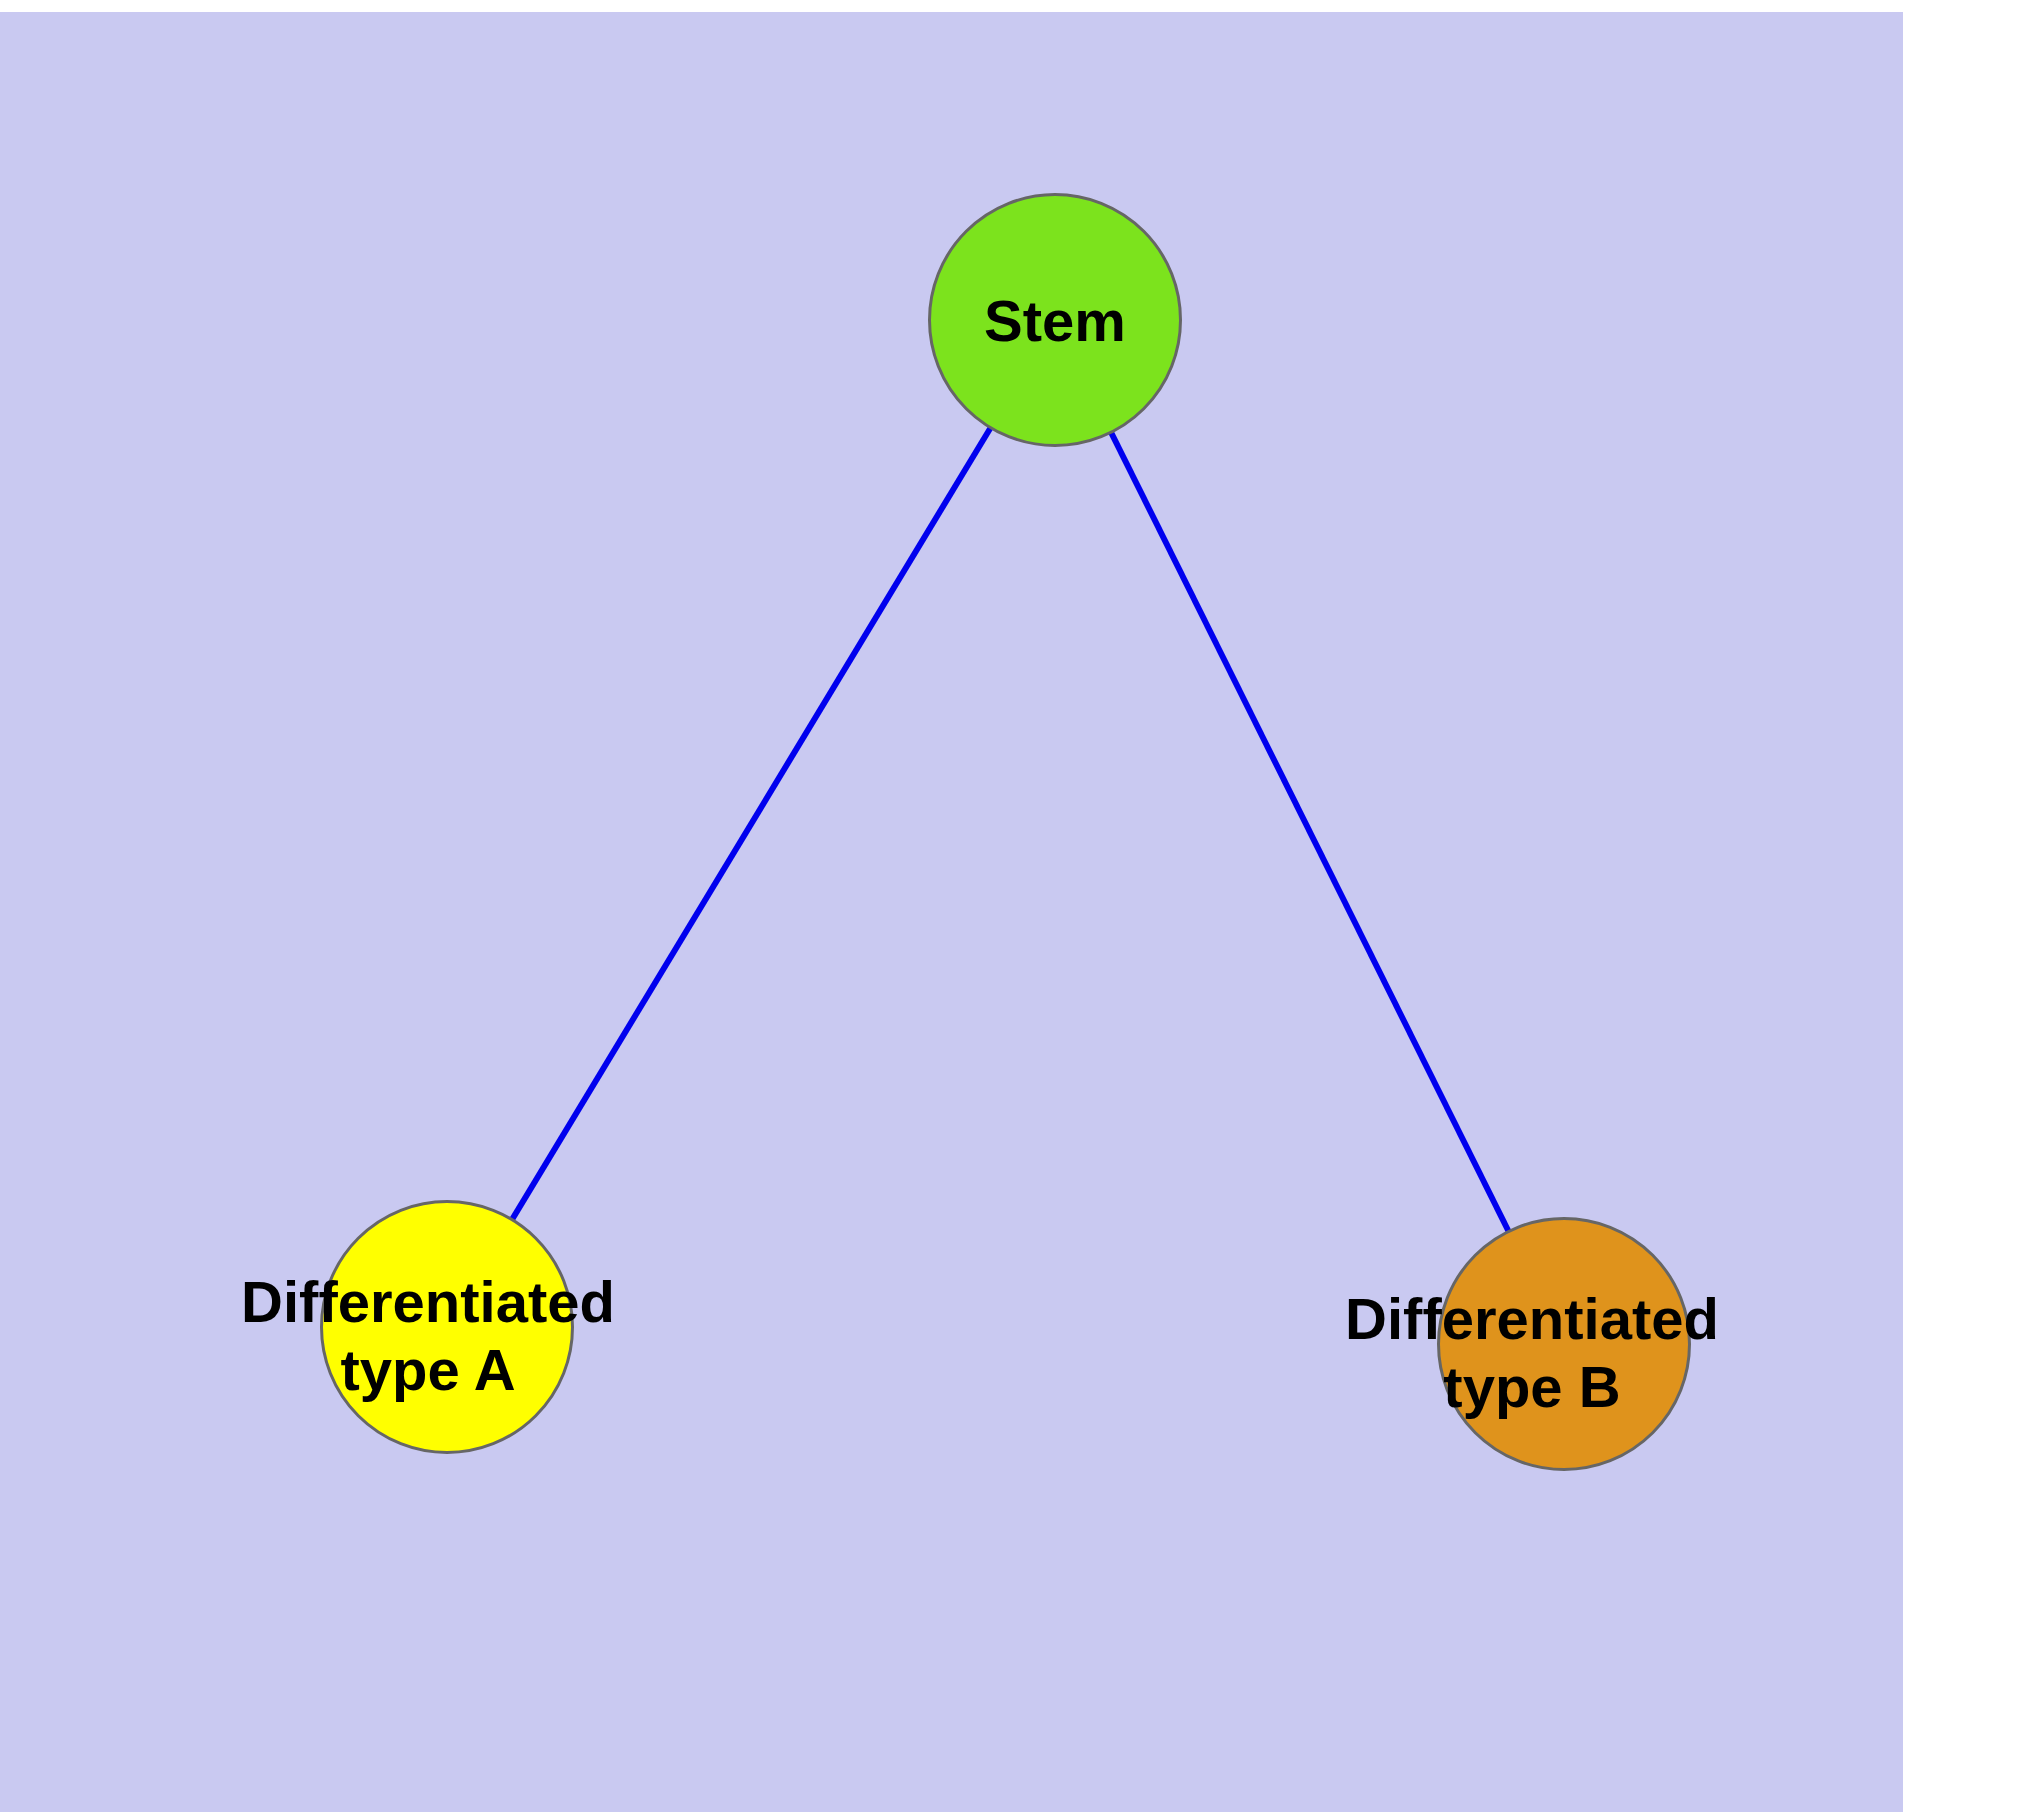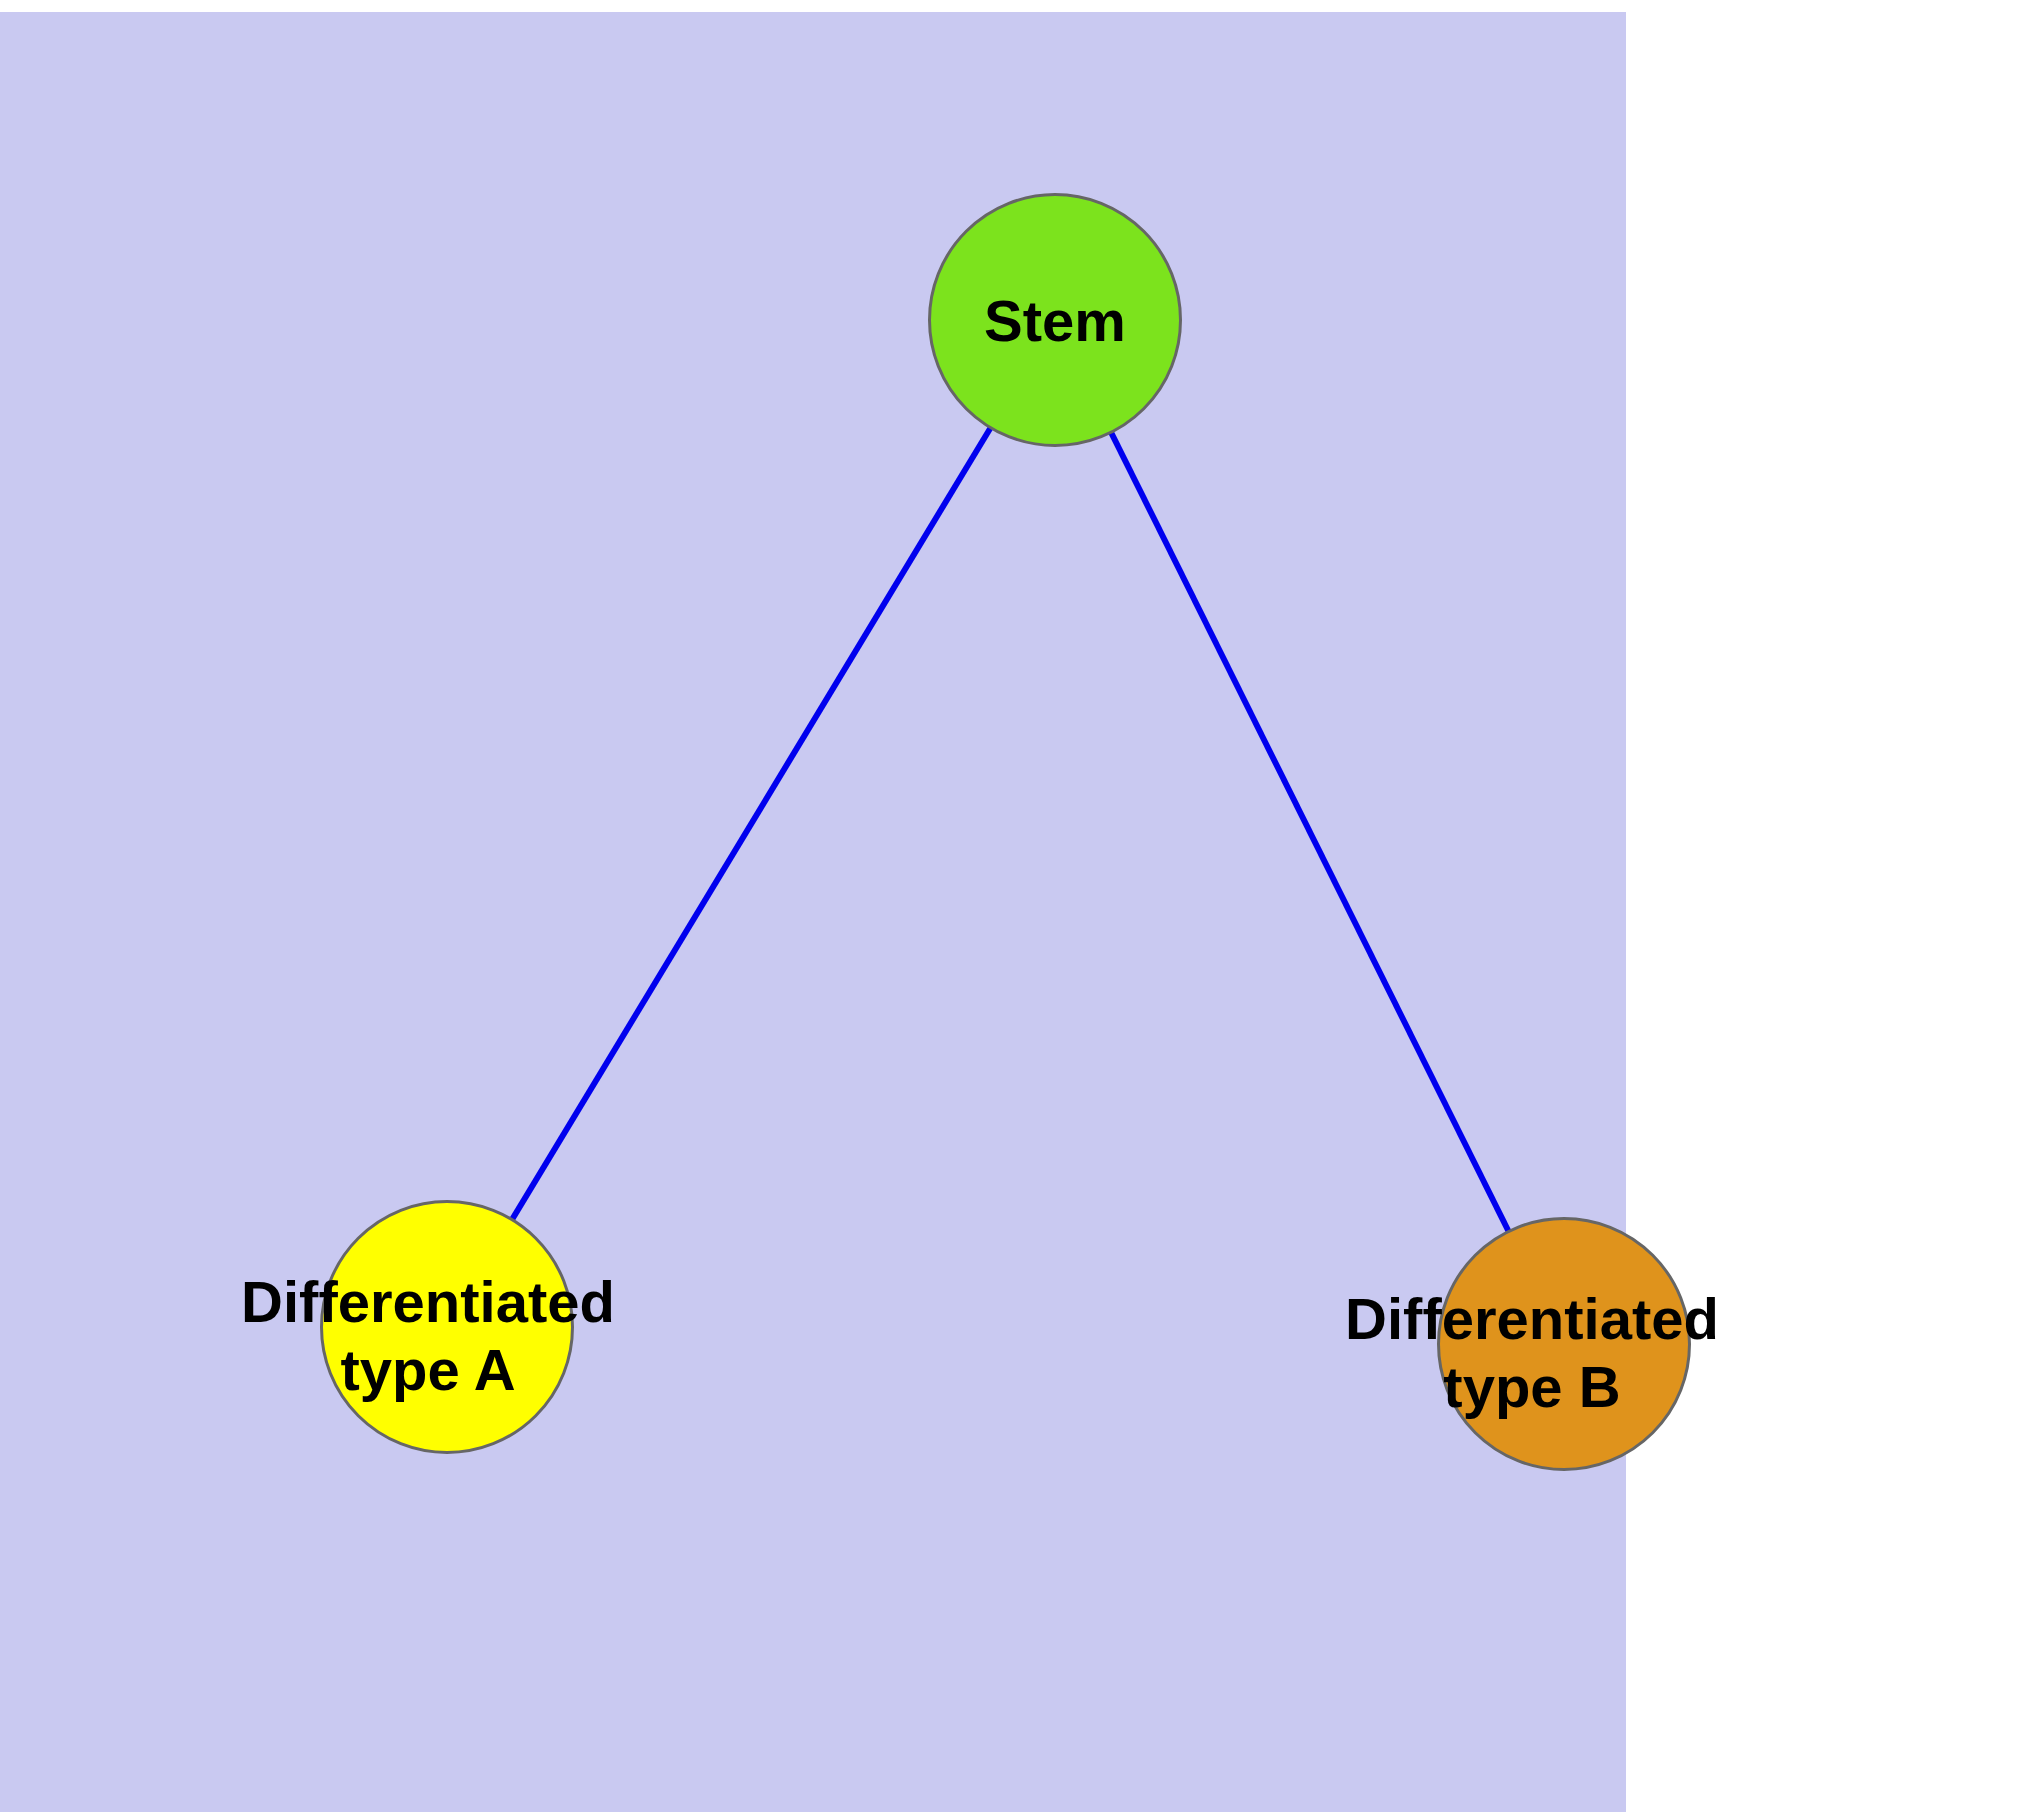--- a/index.html
+++ b/index.html
@@ -13,21 +13,21 @@
   .top-strip {
     position: absolute;
     left: 0; top: 0;
     width: 2021px;
     height: 12px;
     background: #ffffff;
   }
   .canvas {
     position: absolute;
     left: 0; top: 12px;
-    width: 1626px;
+    width: 1903px;
     height: 1800px;
     background: #c9c9f1; 
   }
   .edges {
     position: absolute;
     left: 0; top: 0;
     width: 2021px;
     height: 1800px;
   }
   .edge {

